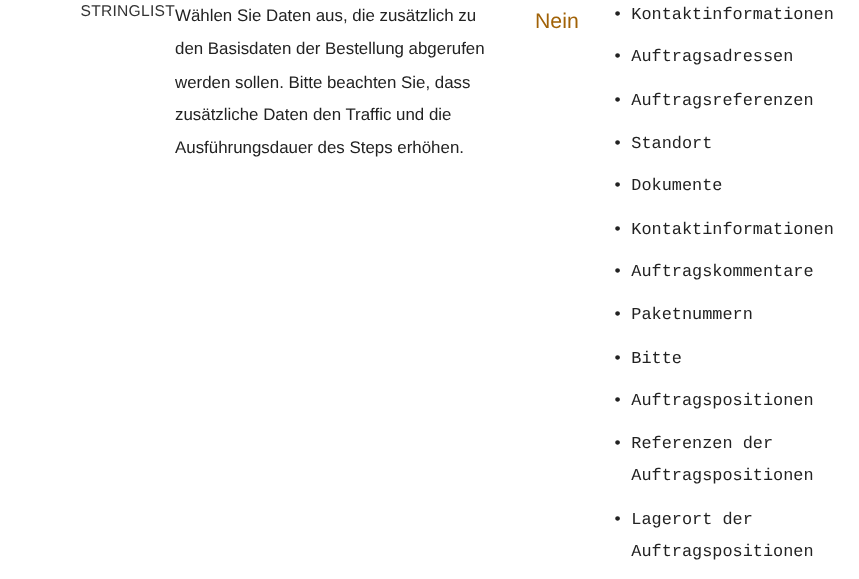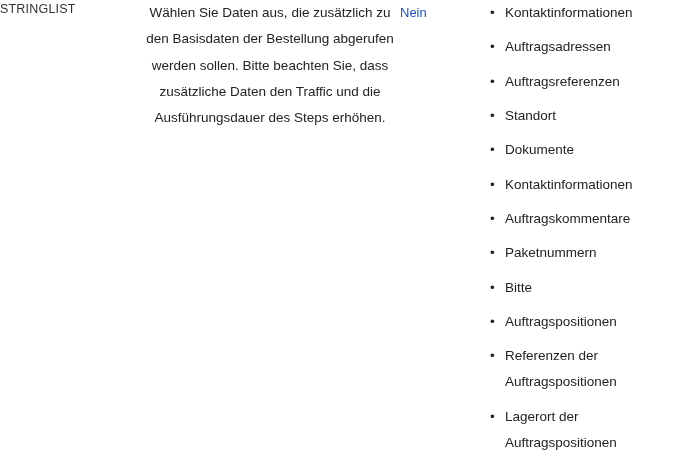--- a/index.html
+++ b/index.html
@@ -21,20 +21,21 @@
   }
   .doc-table td {
     vertical-align: top;
     padding: 0;
     border: none;
   }
   .col-type {
     width: 140px;
     padding-left: 14px;
     padding-top: 12px;
+    text-align: right;
   }
   .col-desc {
     width: 260px;
     padding-top: 12px;
     padding-right: 18px;
   }
   .col-required {
     width: 90px;
     padding-top: 12px;
   }
@@ -45,31 +46,32 @@
   .type-label {
     font-size: 12.5px;
     letter-spacing: 0.2px;
     color: #333333;
     line-height: 1.5;
   }
   .desc-text {
     font-size: 13.5px;
     line-height: 1.95;
     color: #222222;
-    text-align: center;
   }
   .required-text {
-    font-size: 13px;
+    font-size: 17px;
     line-height: 1.95;
-    color: #1d4ed8;
+    color: #a16207;
+    margin-left: 28px;
   }
   ul.values-list {
     list-style: none;
     margin: 0;
     padding: 0;
+    font-family: Liberation Mono, monospace;
   }
   ul.values-list li {
     position: relative;
     font-size: 13.5px;
     line-height: 1.95;
     color: #222222;
     padding-left: 15px;
     margin-bottom: 8px;
   }
   ul.values-list li::before {

